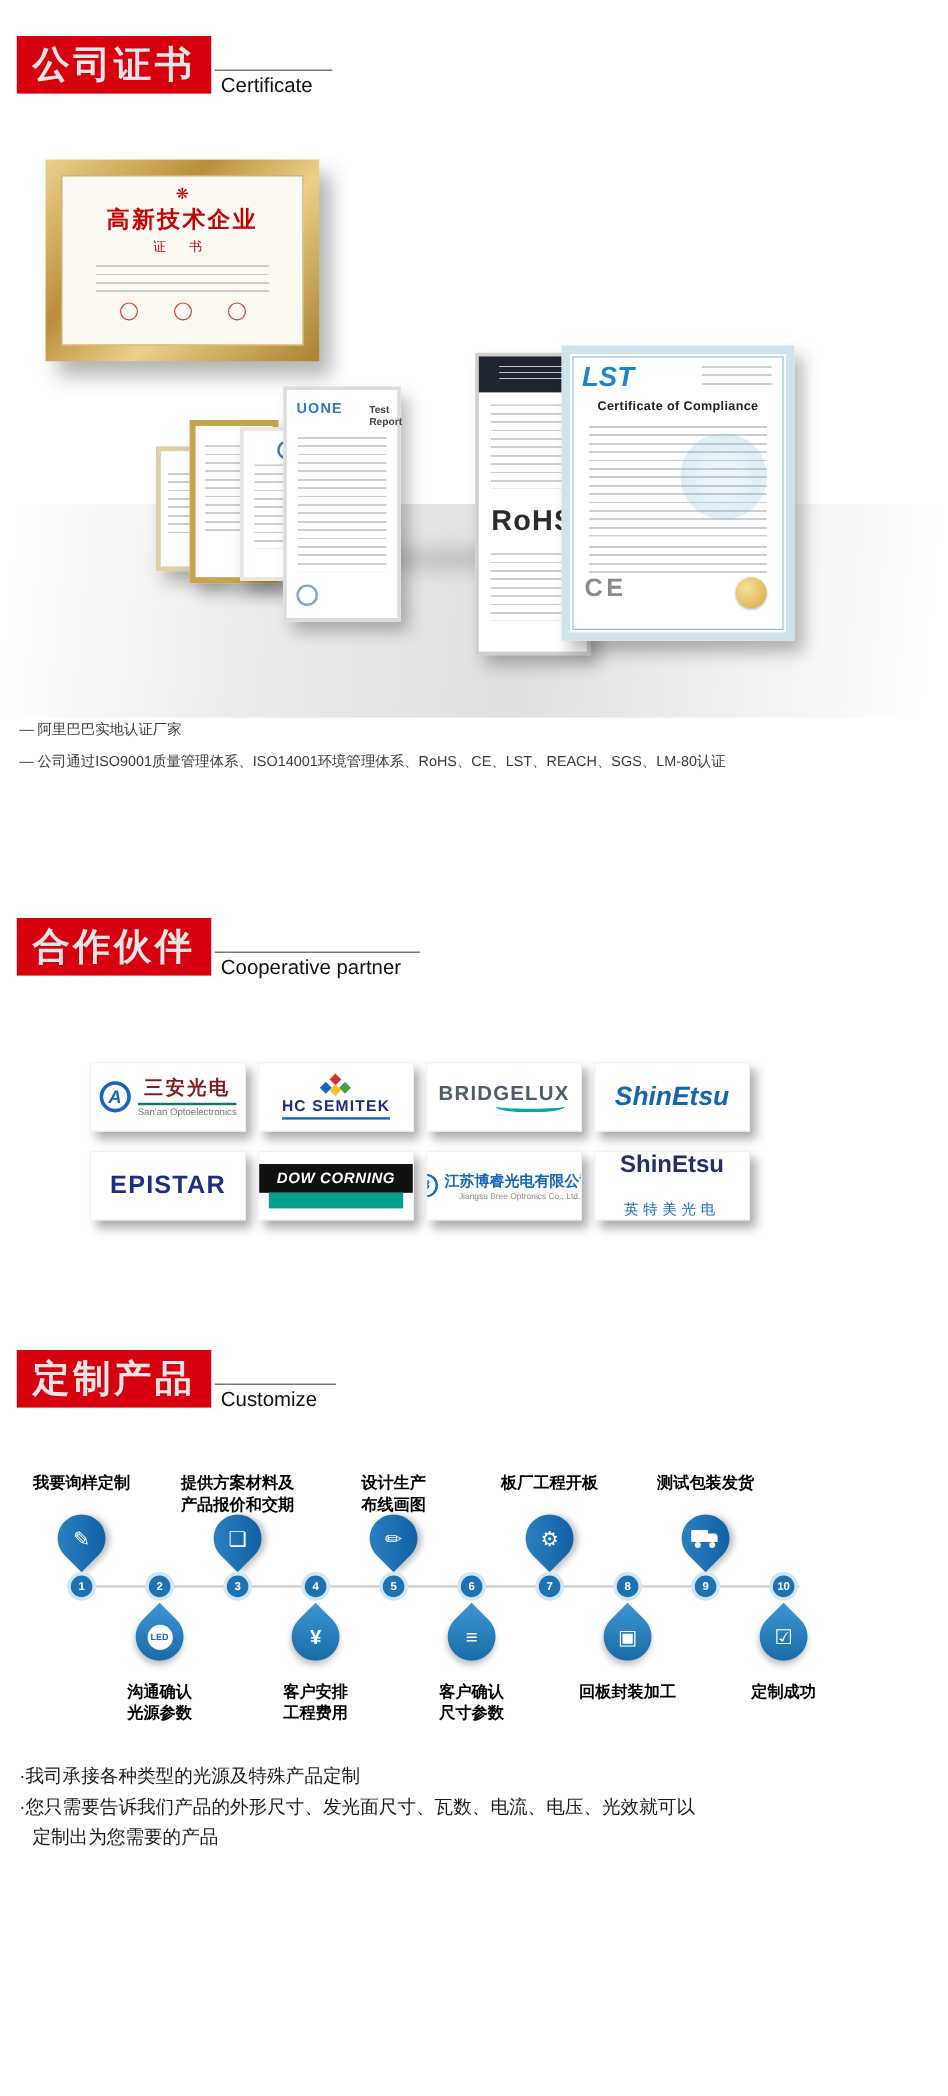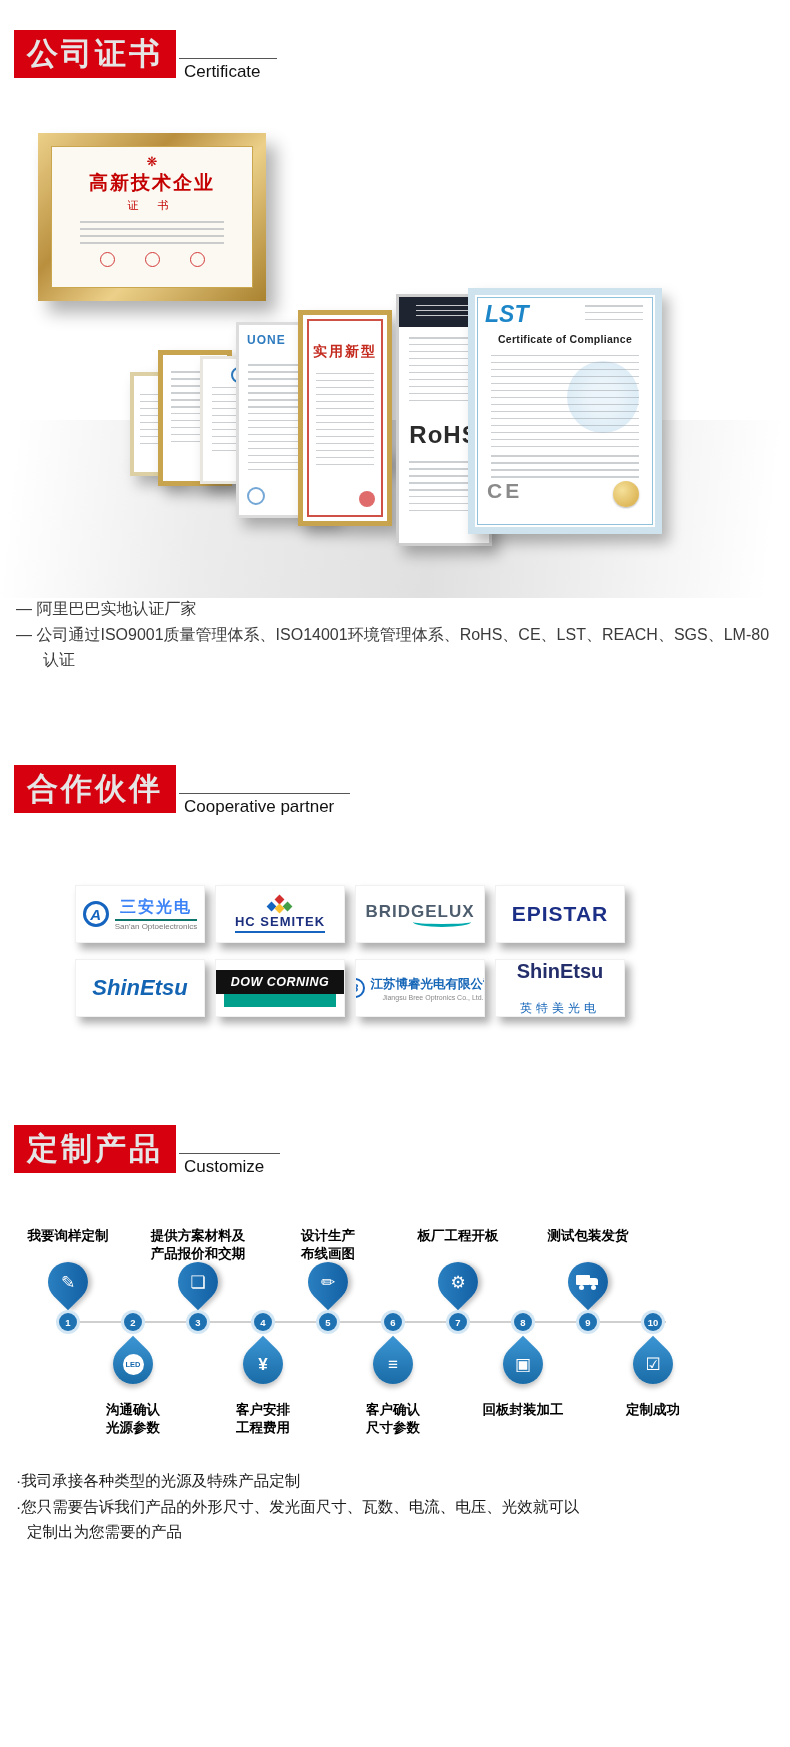--- a/index.html
+++ b/index.html
@@ -58,32 +58,32 @@
   .lst-title { font-size:10.5px; font-weight:bold; color:#222; text-align:center; margin-top:5px; letter-spacing:.3px; }
   .lst-globe { position:absolute; right:16px; top:66px; width:72px; height:72px; border-radius:50%;
                background:radial-gradient(circle,#e7f2f9 25%,#c9e1f0); opacity:.8; }
   .lst-ce { position:absolute; left:12px; bottom:24px; font-size:21px; color:#8a8a8a; font-weight:bold; letter-spacing:3px; }
   .gold-seal { position:absolute; right:16px; bottom:20px; width:26px; height:26px; border-radius:50%;
                background:radial-gradient(circle at 35% 35%,#f5e09a,#d5a840); box-shadow:0 1px 2px rgba(0,0,0,.3); }
   .c7::after { content:""; position:absolute; inset:2px; border:1px solid #8fc1dd; pointer-events:none; }
 
   
   .bullets { position:absolute; left:16px; top:596px; width:758px; }
-  .bullet { font-size:16px; color:#3a3a3a; line-height:25.5px; padding-left:27px; text-indent:-27px; }
+  .bullet { font-size:12px; color:#3a3a3a; line-height:25.5px; padding-left:27px; text-indent:-27px; }
 
   
   .partners-grid { position:absolute; left:75px; top:885px; width:550px;
                    display:grid; grid-template-columns:repeat(4,130px); grid-auto-rows:58px; gap:16px 10px; }
   .logo-box { background:#fff; border:1px solid #f1f1f1; box-shadow:5px 6px 8px rgba(0,0,0,.33);
               display:flex; flex-direction:column; align-items:center; justify-content:center; overflow:hidden; }
   .row-flex { display:flex; align-items:center; gap:6px; }
   .mark-circle { width:26px; height:26px; border:3px solid #1565c0; border-radius:50%;
                  color:#1565c0; font-weight:bold; font-style:italic; font-size:15px;
                  display:flex; align-items:center; justify-content:center; flex:0 0 auto; }
-  .sanan-name { color:#3b82f6; font-weight:bold; font-size:16px; letter-spacing:2px; }
+  .sanan-name { color:#7f1d1d; font-weight:bold; font-size:16px; letter-spacing:2px; }
   .sanan-sub { color:#777; font-size:8px; border-top:2px solid #0f766e; padding-top:1px; margin-top:1px; }
   .hc-mark { position:relative; width:24px; height:16px; margin-bottom:2px; }
   .hc-sq { position:absolute; width:7px; height:7px; transform:rotate(45deg); }
   .hc-name { color:#1b2f7e; font-weight:bold; font-size:13px; letter-spacing:1px;
              border-bottom:2px solid #1565c0; padding-bottom:2px; }
   .bridgelux-name { color:#4d5d6e; font-weight:bold; font-size:17px; letter-spacing:1px; }
   .swoosh { width:58px; height:10px; border-bottom:3px solid #00a9ad; border-radius:50%; margin:-5px 0 0 44px; }
   .epistar-name { color:#1c2f87; font-weight:bold; font-size:21px; letter-spacing:1px; }
   .shinetsu-name { color:#1464b4; font-weight:bold; font-style:italic; font-size:22px; }
   .dow-top { width:136px; height:24px; background:#111; color:#fff; font-weight:bold; font-style:italic;
@@ -169,26 +169,20 @@
 
     <div class="cert c4">
       <div class="uone-row">
         <span class="uone-brand">UONE</span>
         <span class="uone-title">Test Report</span>
       </div>
       <div class="tlines" style="width:80%;height:112px;margin:8px auto 0;"></div>
       <div class="blue-seal"></div>
     </div>
 
-    <div class="cert c5">
-      <div class="c5-inner"></div>
-      <div class="patent-title">实用新型</div>
-      <div class="tlines" style="position:relative;width:70%;height:96px;margin:12px auto 0;"></div>
-      <div class="seal-red-solid" style="position:absolute;right:12px;bottom:14px;"></div>
-    </div>
 
     <div class="cert c6">
       <div class="c6-head">
         <div class="tlines-w" style="width:62%;height:14px;"></div>
       </div>
       <div class="tlines" style="width:78%;height:70px;margin:10px auto 0;"></div>
       <div class="rohs-big">RoHS</div>
       <div class="tlines" style="width:78%;height:56px;margin:12px auto 0;"></div>
     </div>
 
@@ -235,25 +229,25 @@
       </div>
       <div class="hc-name">HC SEMITEK</div>
     </div>
 
     <div class="logo-box">
       <div class="bridgelux-name">BRIDGELUX</div>
       <div class="swoosh"></div>
     </div>
 
     <div class="logo-box">
+      <div class="shinetsu-name">ShinEtsu</div>
+    </div>
+
+    <div class="logo-box">
       <div class="epistar-name">EPISTAR</div>
-    </div>
-
-    <div class="logo-box">
-      <div class="shinetsu-name">ShinEtsu</div>
     </div>
 
     <div class="logo-box">
       <div class="dow-top">DOW CORNING</div>
       <div class="dow-bar"></div>
     </div>
 
     <div class="logo-box">
       <div class="row-flex">
         <div class="mark-circle" style="width:20px;height:20px;font-size:11px;border-width:2px;">B</div>

